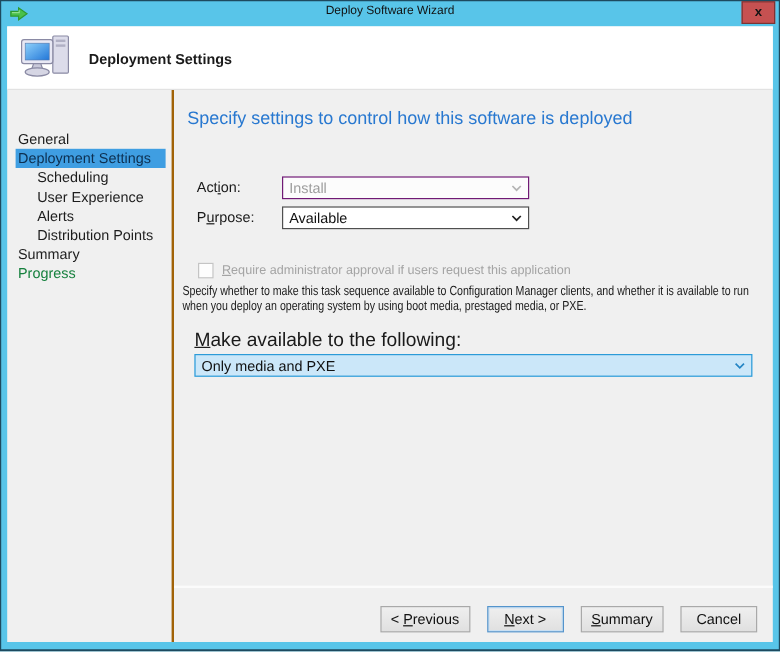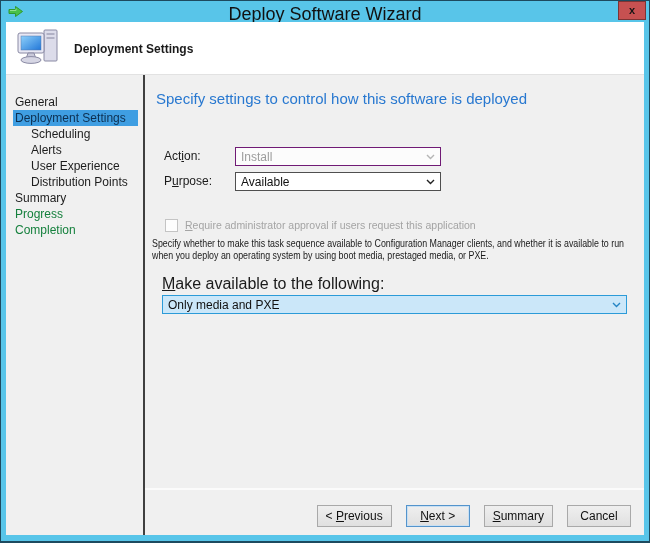--- a/index.html
+++ b/index.html
@@ -2,34 +2,34 @@
 <html><head>
 <meta charset="utf-8">
 <style>
   html,body{margin:0;padding:0;background:#fff;}
   body{width:650px;height:543px;overflow:hidden;font-family:"Liberation Sans",sans-serif;-webkit-font-smoothing:antialiased;}
   .window{position:relative;width:650px;height:543px;box-sizing:border-box;background:#58c5e9;
           border:1px solid #1d4a5f;border-bottom-width:2px;}
   
   .titlebar{position:absolute;top:0;left:0;right:0;height:21px;}
   .title-icon{position:absolute;left:7px;top:3px;width:16px;height:15px;}
-  .win-title{position:absolute;left:0;right:0;top:3px;text-align:center;font-size:18px;color:#111;}
+  .win-title{position:absolute;left:0;right:0;top:3px;text-align:center;font-size:10px;color:#111;}
   .close-btn{position:absolute;right:3px;top:0;width:28px;height:19px;background:#c65151;
              border:1px solid #7c3434;box-sizing:border-box;display:flex;align-items:center;justify-content:center;
              padding:0;cursor:pointer;}
   .close-glyph{font-size:11px;font-weight:700;color:#141414;line-height:1;}
   
   .client{position:absolute;left:5px;right:5px;top:21px;bottom:6px;background:#f0f0f0;}
   .header{position:absolute;top:0;left:0;right:0;height:52px;background:#ffffff;border-bottom:1px solid #e2e2e2;}
   .comp-icon{position:absolute;left:10px;top:4px;}
   .header-title{position:absolute;left:68px;top:20px;font-size:12px;font-weight:700;color:#1a1a1a;}
   .body{position:absolute;top:53px;left:0;right:0;bottom:0;}
   
-  .sidebar{position:absolute;left:0;top:0;bottom:0;width:137px;border-right:2px solid #404040;
-           padding-top:19px;box-sizing:content-box;}
+  .sidebar{position:absolute;left:0;top:0;bottom:0;width:137px;border-right:2px solid #a16207;
+           padding-top:33px;box-sizing:content-box;}
   .nav-item{height:16px;line-height:16px;font-size:12px;color:#1d1d1d;margin-left:7px;margin-right:5px;
             padding-left:2px;white-space:nowrap;cursor:default;}
   .nav-item.ind{padding-left:18px;}
   .nav-item.sel{background:#3f9ee2;color:#0d2f50;}
   .nav-item.dis{color:#15803d;}
   
   .content{position:absolute;left:139px;top:0;right:0;bottom:0;}
   .heading{position:absolute;left:11px;top:15px;font-size:15px;color:#2878d0;white-space:nowrap;}
   .fld-label{position:absolute;left:19px;font-size:12px;color:#1a1a1a;white-space:nowrap;}
   .combo{position:absolute;box-sizing:border-box;height:19px;background:#fff;display:flex;align-items:center;
@@ -93,26 +93,25 @@
       </span>
       <span class="header-title">Deployment Settings</span>
     </div>
 
     <div class="body">
 
       <div class="sidebar">
         <div class="nav-item">General</div>
         <div class="nav-item sel">Deployment Settings</div>
         <div class="nav-item ind">Scheduling</div>
+        <div class="nav-item ind">User Experience</div>
         <div class="nav-item ind">Alerts</div>
-        <div class="nav-item ind">User Experience</div>
         <div class="nav-item ind">Distribution Points</div>
         <div class="nav-item">Summary</div>
         <div class="nav-item dis">Progress</div>
-        <div class="nav-item dis">Completion</div>
       </div>
 
       <div class="content">
 
         <div class="heading">Specify settings to control how this software is deployed</div>
 
         <label class="fld-label" style="top:74px;"><span>Act</span><span class="mn">i</span><span>on:</span></label>
         <div class="combo off" style="left:90px;top:72px;width:206px;">
           <span>Install</span>
           <span class="chev">

